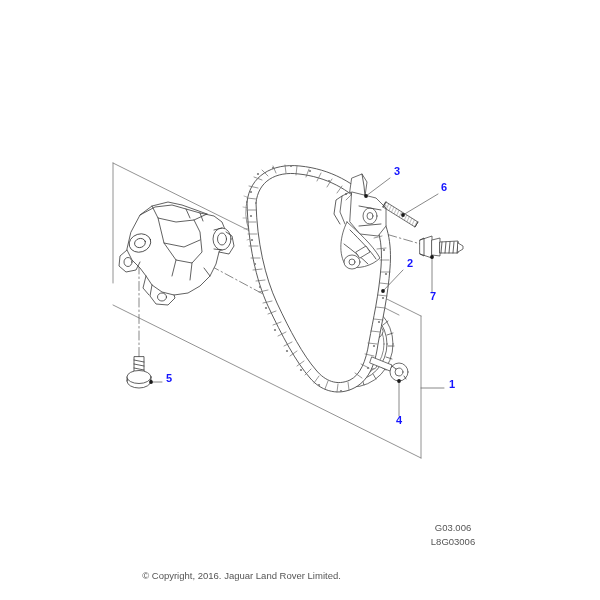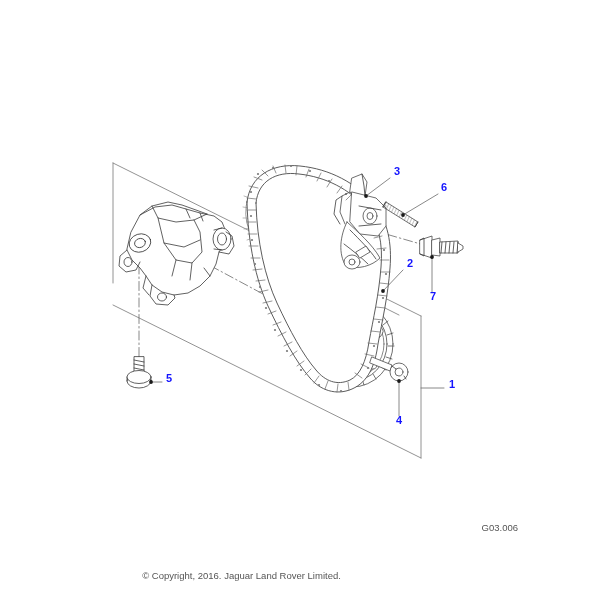--- a/index.html
+++ b/index.html
@@ -36,21 +36,21 @@
     position: absolute;
     left: 388px;
     top: 521px;
     width: 130px;
     text-align: center;
     font-family: "Liberation Sans", sans-serif;
     font-size: 9.5px;
     color: #555555;
     line-height: 14px;
   }
-  #footer-codes div { white-space: nowrap; text-align: right; }
+  #footer-codes div { white-space: nowrap; }
   #copyright-line {
     position: absolute;
     left: 0px;
     top: 570px;
     width: 483px;
     text-align: center;
     font-family: "Liberation Sans", sans-serif;
     font-size: 9.5px;
     color: #555555;
     white-space: nowrap;
@@ -355,17 +355,18 @@
   <div class="callout-label" style="left:449px; top:379px;">1</div>
   <div class="callout-label" style="left:407px; top:258px;">2</div>
   <div class="callout-label" style="left:394px; top:166px;">3</div>
   <div class="callout-label" style="left:396px; top:415px;">4</div>
   <div class="callout-label" style="left:166px; top:373px;">5</div>
   <div class="callout-label" style="left:441px; top:182px;">6</div>
   <div class="callout-label" style="left:430px; top:291px;">7</div>
 
   <div id="footer-codes">
     <div>G03.006</div>
+    <div>L8G03006</div>
   </div>
 
   <div id="copyright-line">© Copyright, 2016. Jaguar Land Rover Limited.</div>
 
 </div>
 
 </body></html>

